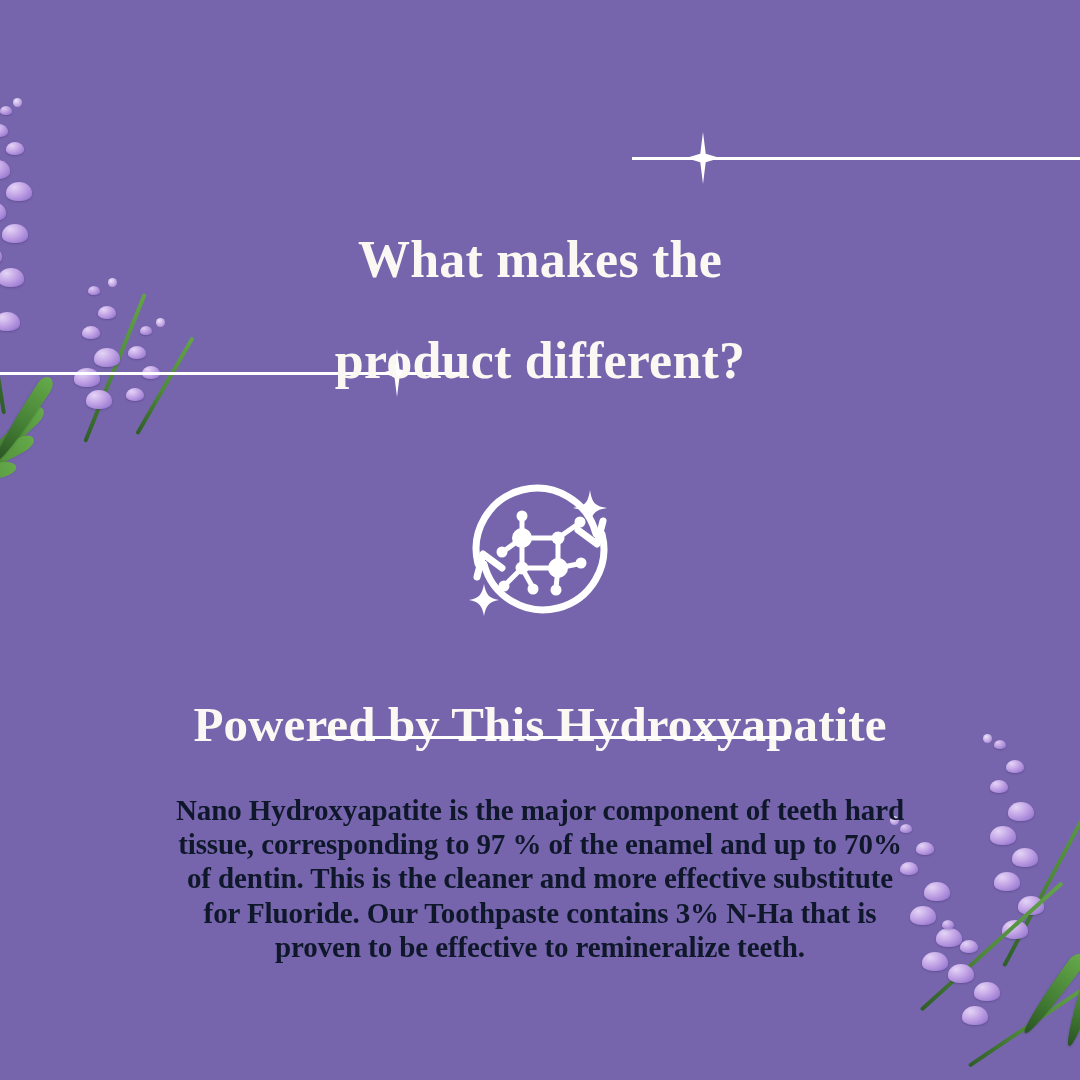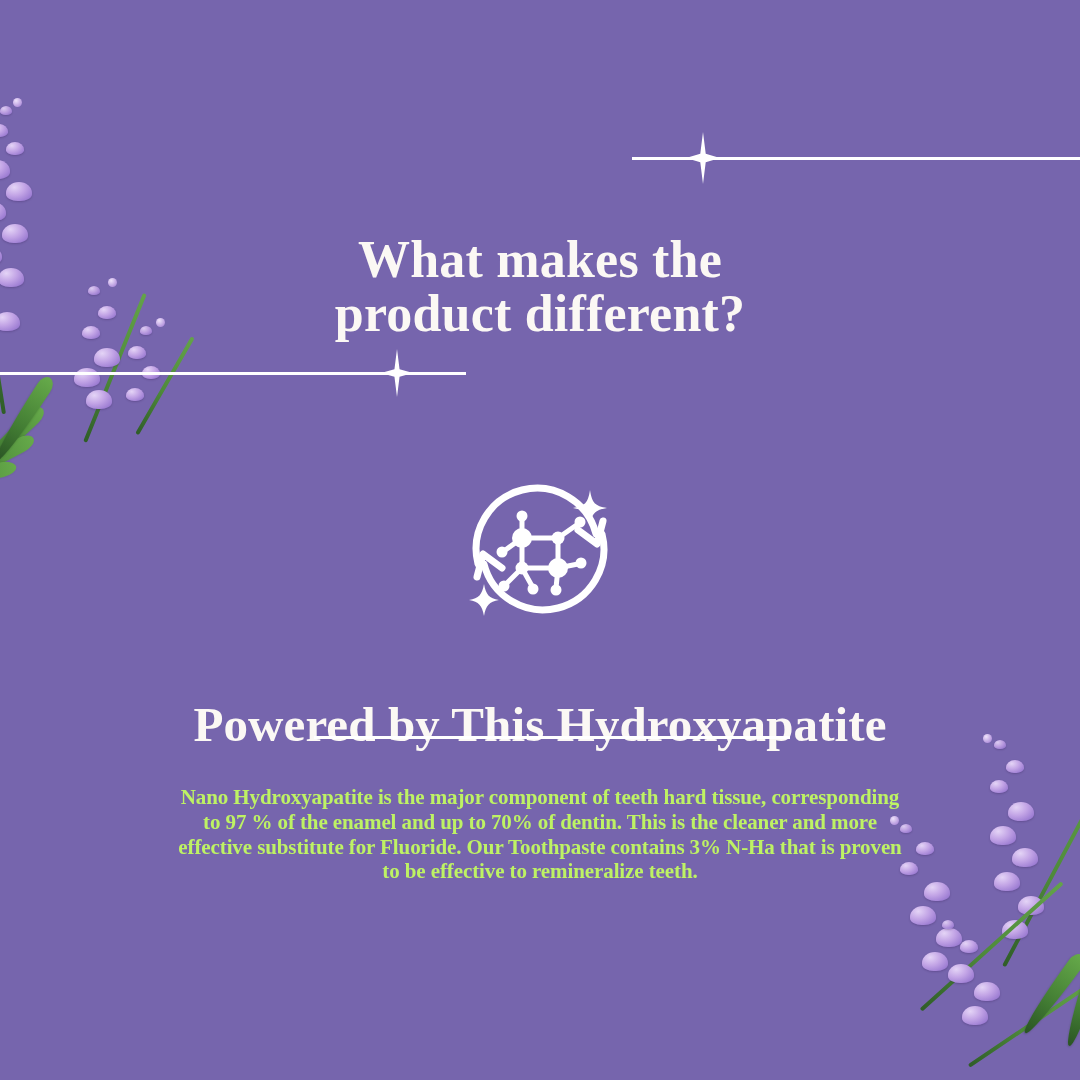--- a/index.html
+++ b/index.html
@@ -88,21 +88,21 @@
     position: absolute;
     left: 0; right: 0;
     top: 198px;
     text-align: center;
     color: #fbf8f4;
     font-size: 52px;
     line-height: 1.04;
     font-weight: 700;
     letter-spacing: .2px;
   }
-  .headline .l2 { display: block; }
+  .headline .l2 { display: block; margin-top: 47px; }
 
   .icon-wrap {
     position: absolute;
     left: 50%;
     top: 472px;
     width: 160px;
     height: 150px;
     margin-left: -80px;
   }
   .icon-wrap svg { display: block; width: 160px; height: 150px; }
@@ -119,22 +119,22 @@
     white-space: nowrap;
   }
 
   .body-copy {
     position: absolute;
     left: 50%;
     top: 764px;
     width: 740px;
     margin-left: -370px;
     text-align: center;
-    color: #bef264;
-    font-size: 21px;
+    color: #0f172a;
+    font-size: 29px;
     line-height: 1.18;
     font-weight: 700;
     font-stretch: condensed;
     letter-spacing: -.1px;
   }
 </style>
 </head>
 <body>
 
 <div class="canvas">

